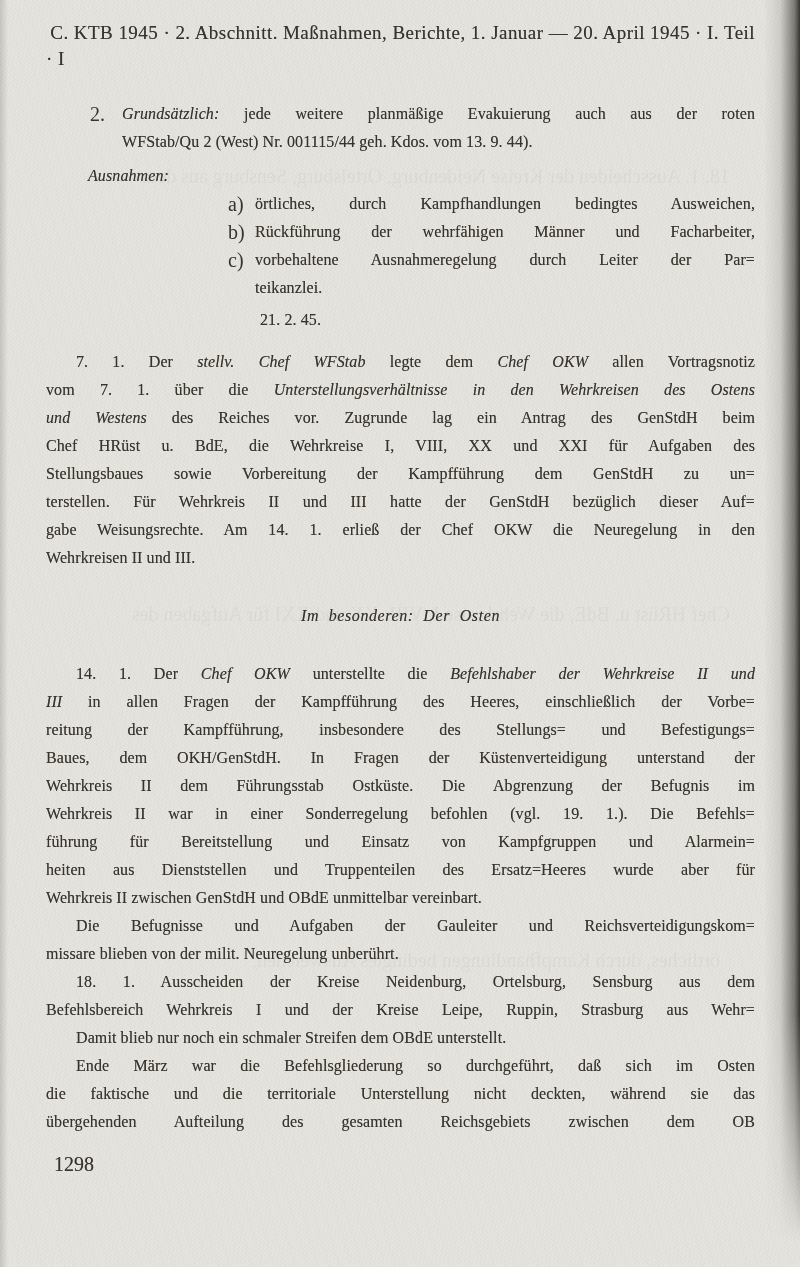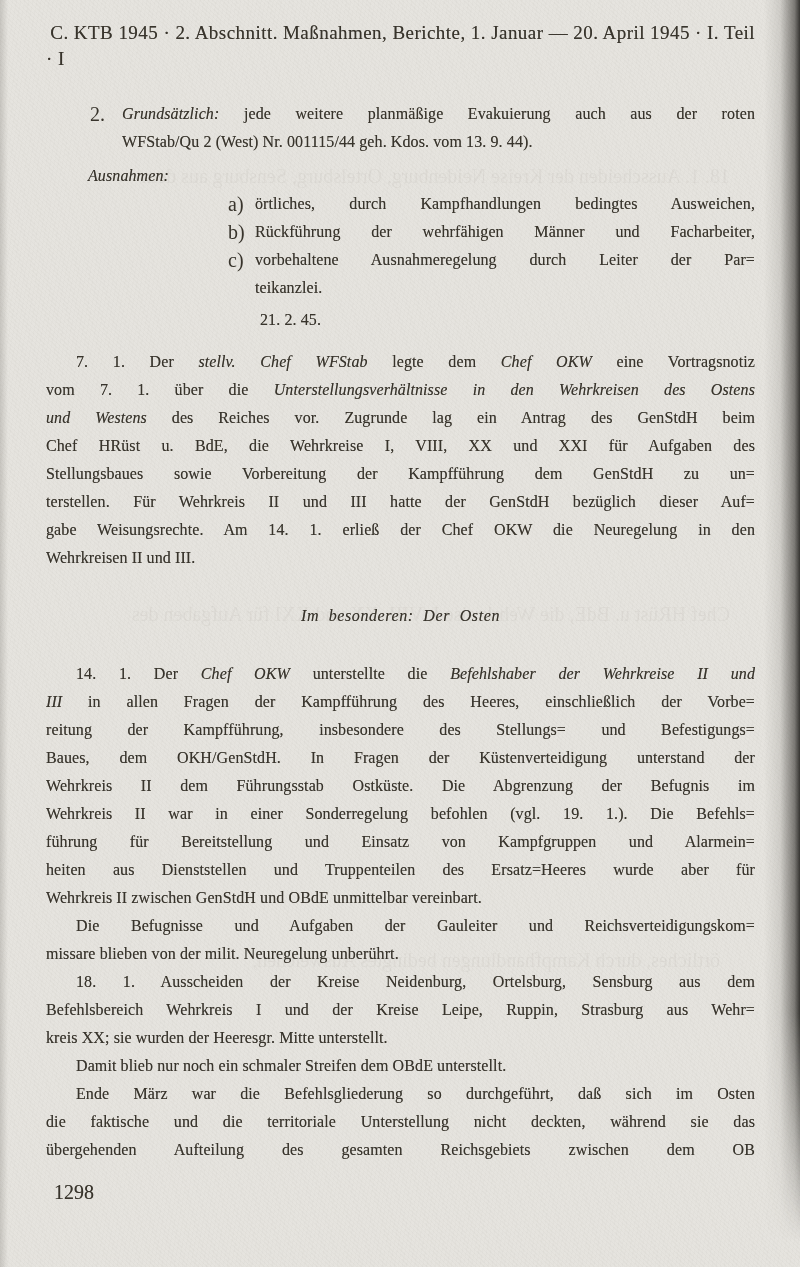--- a/index.html
+++ b/index.html
@@ -116,21 +116,21 @@
   </div>
   <div class="exc-cont">
     <div class="line short">teikanzlei.</div>
   </div>
 
   <div class="ref-block">
     <div class="line short">21. 2. 45.</div>
   </div>
 
   <div class="p71">
-    <div class="line indent"><span>7. 1. Der </span><span class="it">stellv. Chef WFStab</span><span> legte dem </span><span class="it">Chef OKW</span><span> eine Vortragsnotiz</span></div>
+    <div class="line indent"><span>7. 1. Der </span><span class="it">stellv. Chef WFStab</span><span> legte dem </span><span class="it">Chef OKW</span><span> allen Vortragsnotiz</span></div>
     <div class="line"><span>vom 7. 1. über die </span><span class="it">Unterstellungsverhältnisse in den Wehrkreisen des Ostens</span></div>
     <div class="line"><span class="it">und Westens</span><span> des Reiches vor. Zugrunde lag ein Antrag des GenStdH beim</span></div>
     <div class="line">Chef HRüst u. BdE, die Wehrkreise I, VIII, XX und XXI für Aufgaben des</div>
     <div class="line">Stellungsbaues sowie Vorbereitung der Kampfführung dem GenStdH zu un=</div>
     <div class="line">terstellen. Für Wehrkreis II und III hatte der GenStdH bezüglich dieser Auf=</div>
     <div class="line">gabe Weisungsrechte. Am 14. 1. erließ der Chef OKW die Neuregelung in den</div>
     <div class="line short">Wehrkreisen II und III.</div>
   </div>
 
   <div class="line section-heading">Im besonderen: Der Osten</div>
@@ -148,21 +148,20 @@
   </div>
 
   <div>
     <div class="line indent">Die Befugnisse und Aufgaben der Gauleiter und Reichsverteidigungskom=</div>
     <div class="line short">missare blieben von der milit. Neuregelung unberührt.</div>
   </div>
 
   <div>
     <div class="line indent">18. 1. Ausscheiden der Kreise Neidenburg, Ortelsburg, Sensburg aus dem</div>
     <div class="line">Befehlsbereich Wehrkreis I und der Kreise Leipe, Ruppin, Strasburg aus Wehr=</div>
-    <div class="line short">kreis XX; sie wurden der Heeresgr. Mitte unterstellt.</div>
   </div>
 
   <div>
     <div class="line short indent">Damit blieb nur noch ein schmaler Streifen dem OBdE unterstellt.</div>
   </div>
 
   <div>
     <div class="line indent">Ende März war die Befehlsgliederung so durchgeführt, daß sich im Osten</div>
     <div class="line">die faktische und die territoriale Unterstellung nicht deckten, während sie das</div>
     <div class="line">übergehenden Aufteilung des gesamten Reichsgebiets zwischen dem OB</div>

